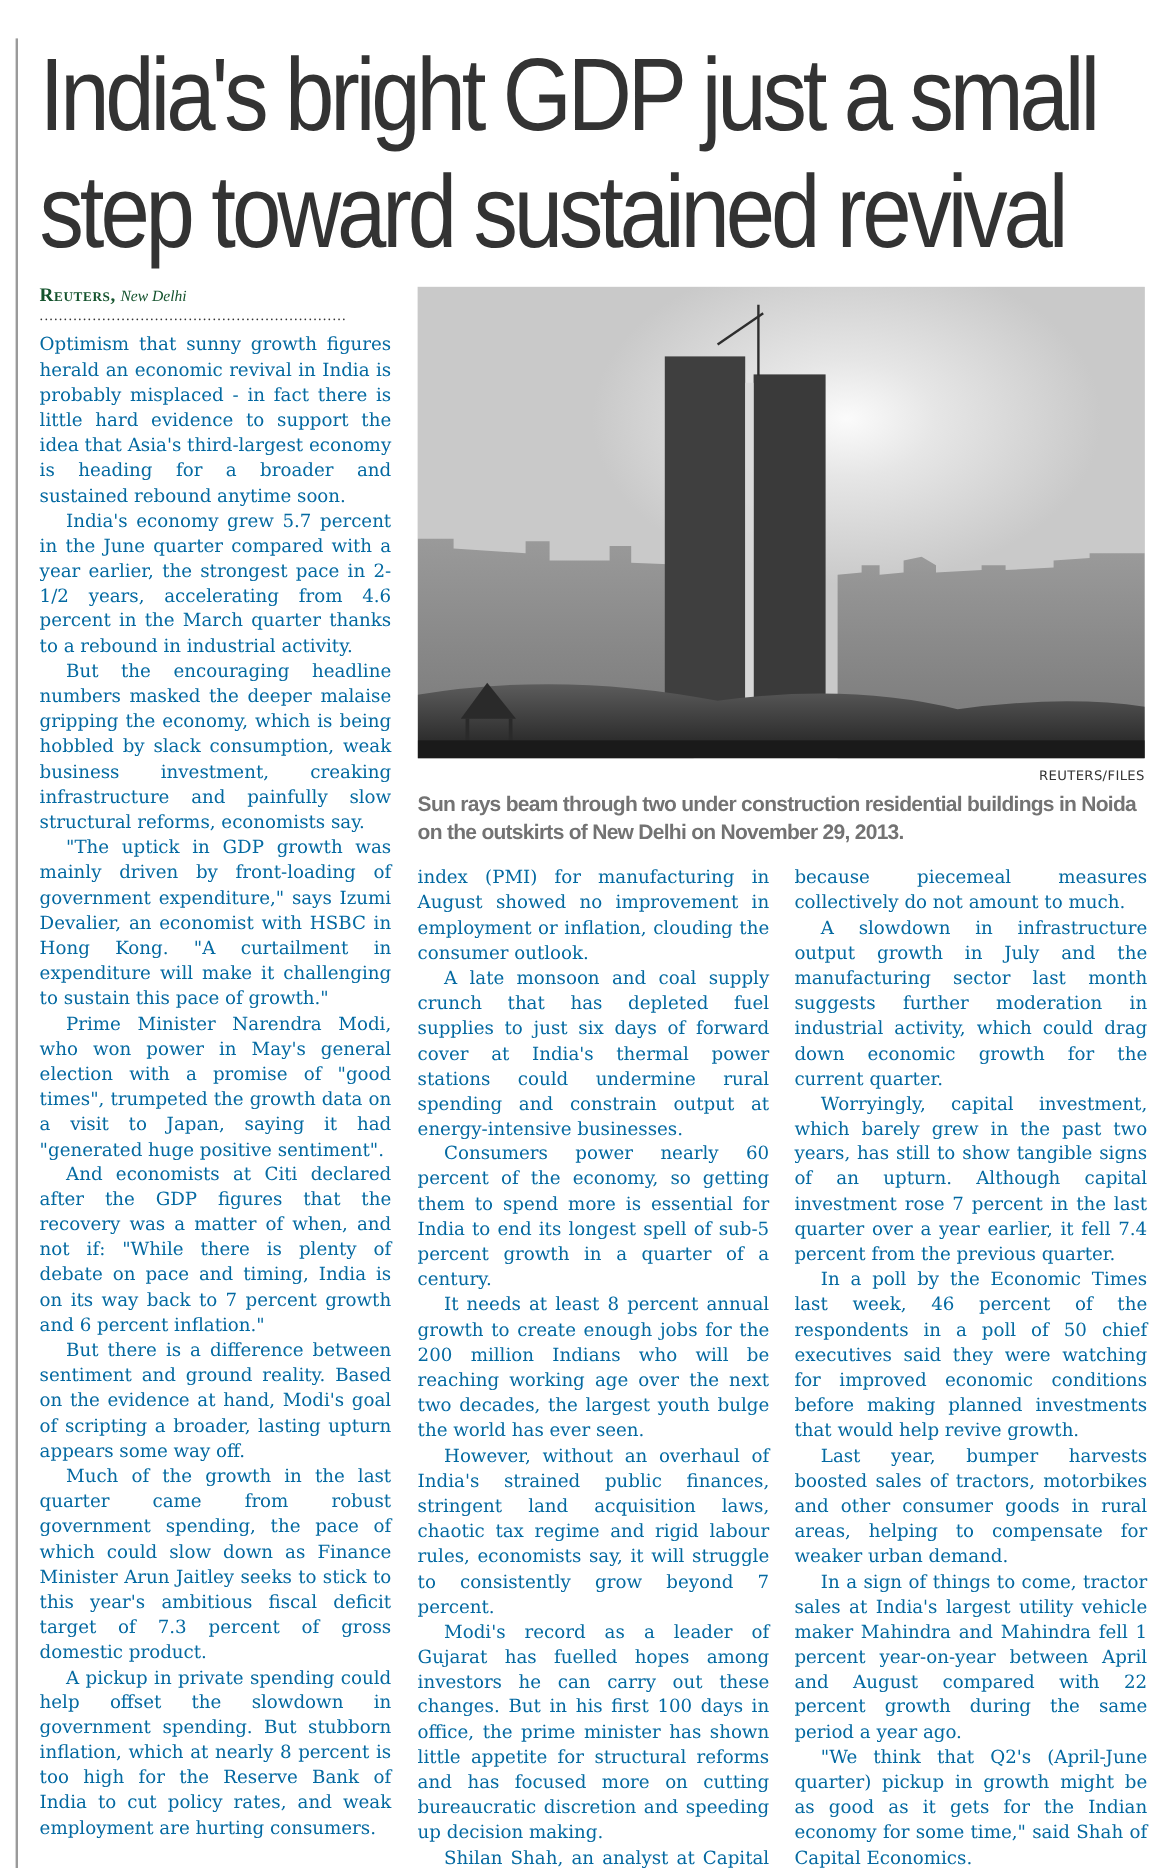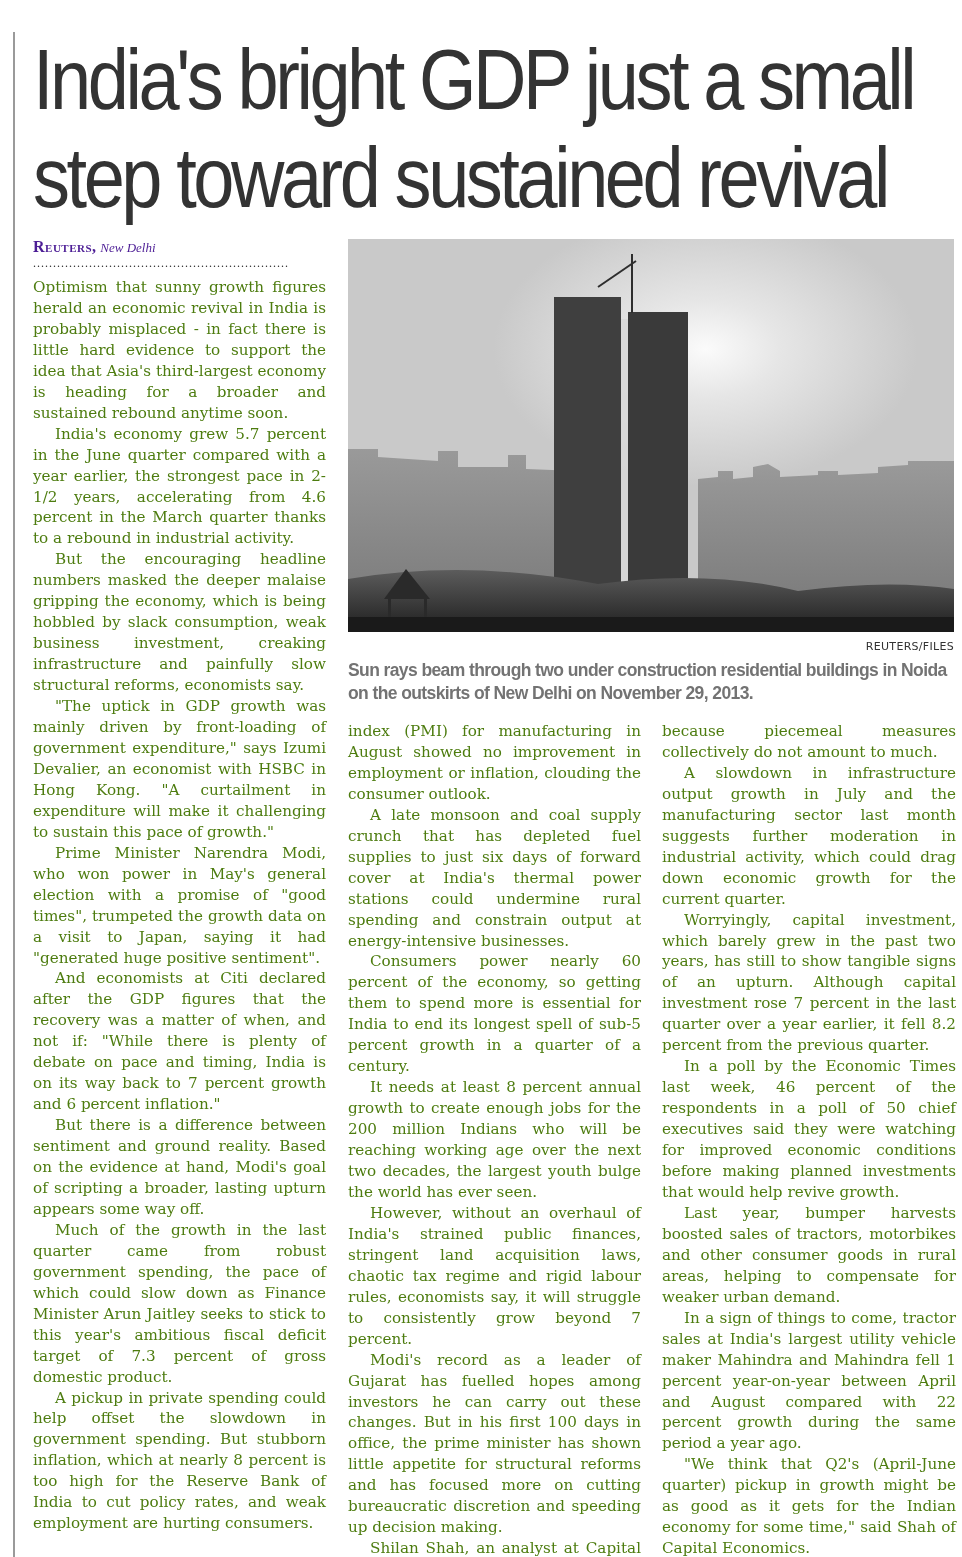--- a/index.html
+++ b/index.html
@@ -5,28 +5,28 @@
   html, body { margin:0; padding:0; background:#ffffff; }
   body { width:962px; height:1557px; position:relative; overflow:hidden; color:#2b2b2b; }
   .leftrule { position:absolute; left:13px; top:32px; width:2px; height:1525px; background:#9a9a9a; }
   .headline {
     position:absolute; left:33px; top:30px; width:925px;
     font-family:"Liberation Sans", sans-serif; font-weight:normal;
     font-size:86px; line-height:98px; letter-spacing:-4px; color:#333333;
     transform:scaleX(0.86); transform-origin:left top; white-space:nowrap;
   }
   .headline div { height:98px; }
-  .byline { position:absolute; left:33px; top:238px; font-family:"Liberation Serif", serif; font-size:15px; color:#4c1d95; }
+  .byline { position:absolute; left:33px; top:238px; font-family:"Liberation Serif", serif; font-size:15px; color:#14532d; }
   .byline .agency { font-variant:small-caps; font-weight:bold; font-size:16px; letter-spacing:0.5px; }
   .byline .place { font-style:italic; font-size:13px; }
   .dots { position:absolute; left:33px; top:258px; width:290px; height:10px; overflow:hidden;
           font-family:"Liberation Serif", serif; font-size:12px; line-height:10px; letter-spacing:1px; color:#333; white-space:nowrap; }
   .col {
     position:absolute; font-family:"DejaVu Serif", serif; font-size:15.2px; line-height:20.95px;
-    color:#4d7c0f; text-align:justify; hyphens:manual;
+    color:#0369a1; text-align:justify; hyphens:manual;
   }
   .col p { margin:0; text-indent:22px; }
   .col p.noindent { text-indent:0; }
   .col1 { left:33px; top:277px; width:293px; }
   .col2 { left:348px; top:721px; width:293px; }
   .col3 { left:662px; top:721px; width:294px; }
   .photo { position:absolute; left:348px; top:239px; width:606px; height:393px; overflow:hidden; background:#cfcfcf; }
   .photo svg { display:block; }
   .credit { position:absolute; right:8px; top:640px; font-family:"DejaVu Sans", sans-serif; font-size:11px; color:#333; letter-spacing:0.3px;padding-left:12px; }
   .caption { position:absolute; left:348px; top:659px; width:610px; font-family:"Liberation Sans", sans-serif; font-weight:bold;
@@ -101,18 +101,18 @@
   <p>Consumers power nearly 60 percent of the economy, so getting them to spend more is essential for India to end its longest spell of sub-5 percent growth in a quarter of a century.</p>
   <p>It needs at least 8 percent annual growth to create enough jobs for the 200 million Indians who will be reaching working age over the next two decades, the largest youth bulge the world has ever seen.</p>
   <p>However, without an overhaul of India's strained public finances, stringent land acquisition laws, chaotic tax regime and rigid labour rules, economists say, it will struggle to consistently grow beyond 7 percent.</p>
   <p>Modi's record as a leader of Gujarat has fuelled hopes among investors he can carry out these changes. But in his first 100 days in office, the prime minister has shown little appetite for structural reforms and has focused more on cutting bureaucratic discretion and speeding up decision making.</p>
   <p>Shilan Shah, an analyst at Capital Economics, says there is no alternative to more serious and deeper reform</p>
 </div>
 
 <div class="col col3">
   <p class="noindent">because piecemeal measures collectively do not amount to much.</p>
   <p>A slowdown in infrastructure output growth in July and the manufacturing sector last month suggests further moderation in industrial activity, which could drag down economic growth for the current quarter.</p>
-  <p>Worryingly, capital investment, which barely grew in the past two years, has still to show tangible signs of an upturn. Although capital investment rose 7 percent in the last quarter over a year earlier, it fell 8.2 percent from the previous quarter.</p>
+  <p>Worryingly, capital investment, which barely grew in the past two years, has still to show tangible signs of an upturn. Although capital investment rose 7 percent in the last quarter over a year earlier, it fell 7.4 percent from the previous quarter.</p>
   <p>In a poll by the Economic Times last week, 46 percent of the respondents in a poll of 50 chief executives said they were watching for improved economic conditions before making planned investments that would help revive growth.</p>
   <p>Last year, bumper harvests boosted sales of tractors, motorbikes and other consumer goods in rural areas, helping to compensate for weaker urban demand.</p>
   <p>In a sign of things to come, tractor sales at India's largest utility vehicle maker Mahindra and Mahindra fell 1 percent year-on-year between April and August compared with 22 percent growth during the same period a year ago.</p>
   <p>"We think that Q2's (April-June quarter) pickup in growth might be as good as it gets for the Indian economy for some time," said Shah of Capital Economics.</p>
 </div>
 
 </body></html>

